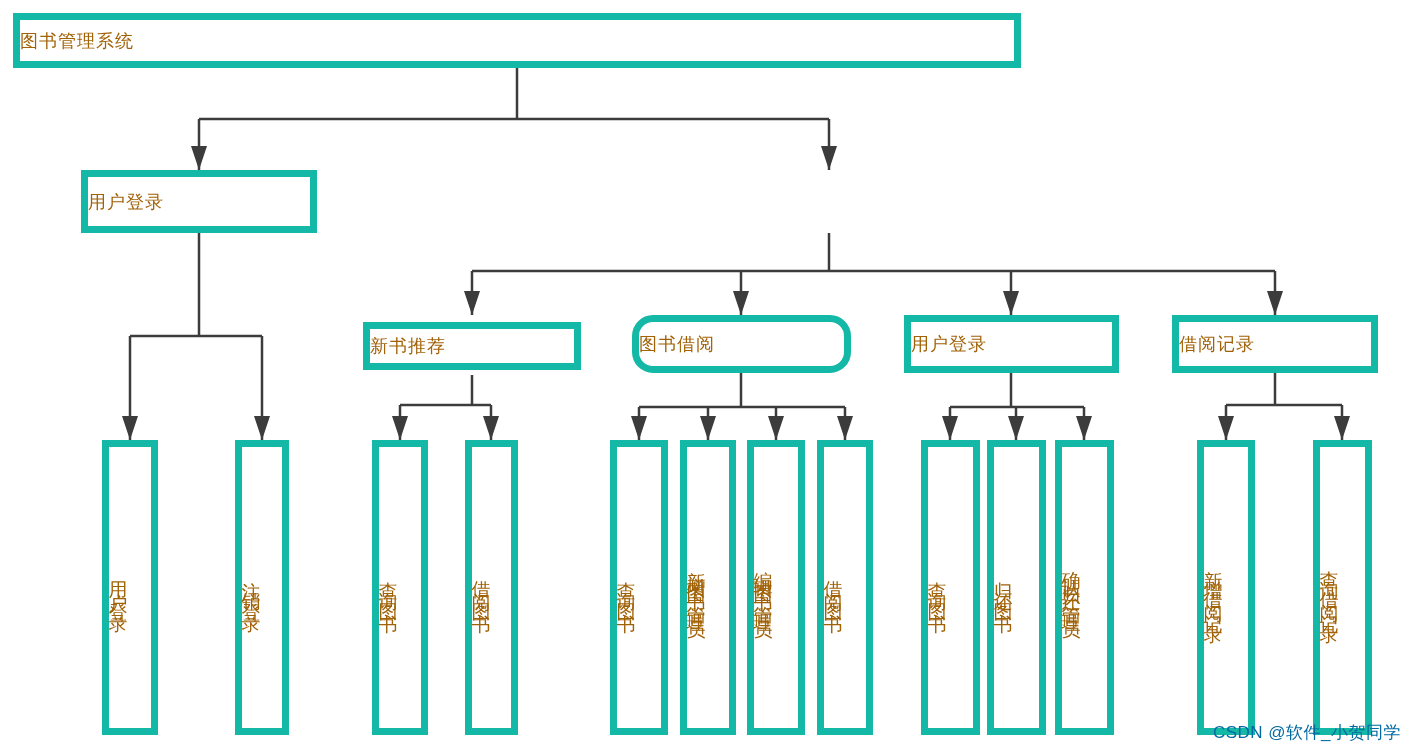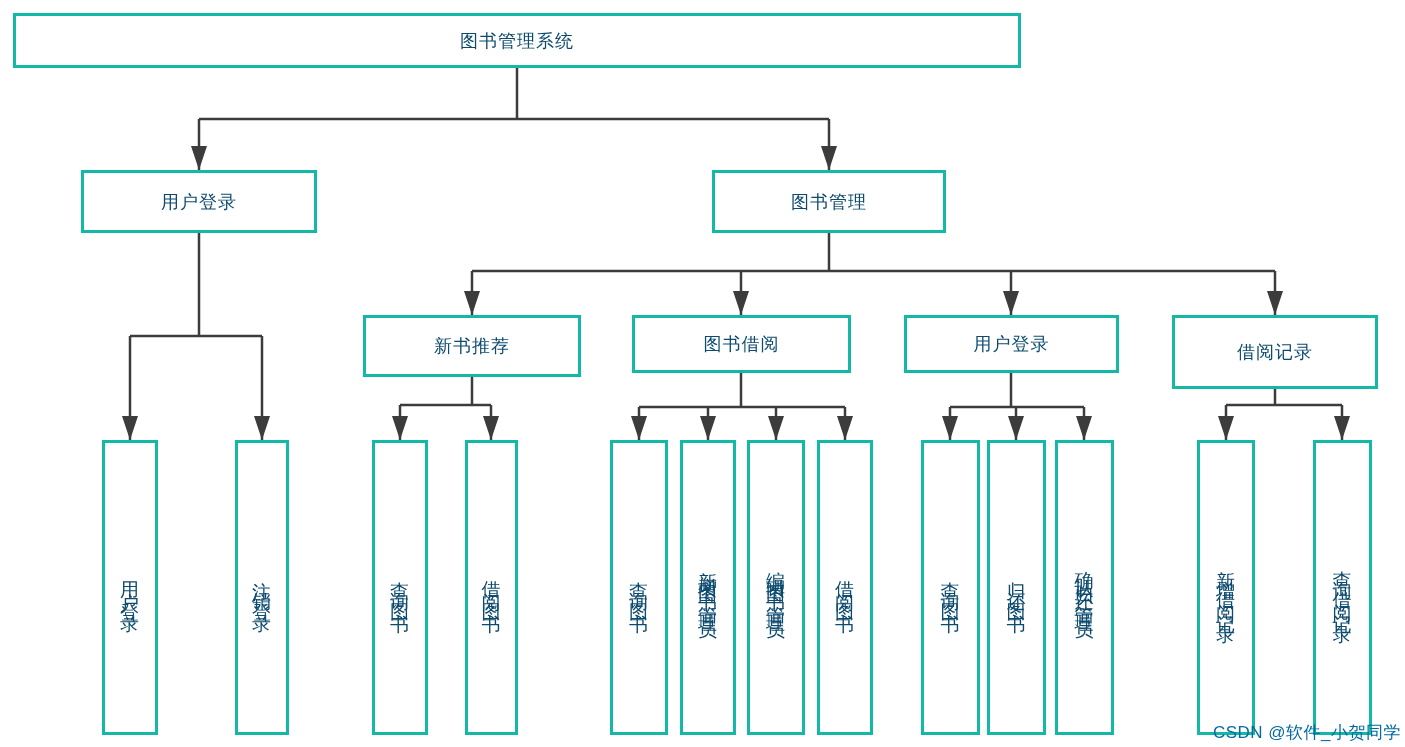--- a/index.html
+++ b/index.html
@@ -7,26 +7,26 @@
     position:relative;
     width:1405px; height:747px;
     background:#ffffff;
     font-family:"Liberation Sans", sans-serif;
     overflow:hidden;
   }
   .connector-svg { position:absolute; left:0; top:0; width:1405px; height:747px; }
   .box {
     position:absolute;
     box-sizing:border-box;
-    border:3px solid #14b8a6;
+    border:7px solid #14b8a6;
     background:#ffffff;
     display:flex;
     align-items:center;
-    justify-content:center;
-    color:#0c4a6e;
+    justify-content:flex-start;
+    color:#a16207;
   }
   .h-box { font-size:18px; letter-spacing:1px; }
   .v-box .vtext {
     writing-mode:vertical-rl;
     text-orientation:mixed;
     font-size:19px;
     line-height:1;
     letter-spacing:11px;
   }
   .v-box .vtext.long { letter-spacing:7px; }
@@ -64,34 +64,31 @@
              M1334,416 L1350,416 L1342,440 Z" fill="#3c3c3c" stroke="none"></path>
   </svg>
 
   <div class="box h-box" style="left:13px; top:13px; width:1008px; height:55px;">
     <span>图书管理系统</span>
   </div>
 
   <div class="box h-box" style="left:81px; top:170px; width:236px; height:63px;">
     <span>用户登录</span>
   </div>
-  <div class="box h-box" style="left:712px; top:170px; width:234px; height:63px;">
-    <span>图书管理</span>
-  </div>
 
-  <div class="box h-box" style="left:363px; top:315px; width:218px; height:62px;">
+  <div class="box h-box" style="left:363px; top:322px; width:218px; height:48px;">
     <span>新书推荐</span>
   </div>
-  <div class="box h-box" style="left:632px; top:315px; width:219px; height:58px;">
+  <div class="box h-box" style="left:632px; top:315px; width:219px; height:58px;border-radius:21px;">
     <span>图书借阅</span>
   </div>
   <div class="box h-box" style="left:904px; top:315px; width:215px; height:58px;">
     <span>用户登录</span>
   </div>
-  <div class="box h-box" style="left:1172px; top:315px; width:206px; height:74px;">
+  <div class="box h-box" style="left:1172px; top:315px; width:206px; height:58px;">
     <span>借阅记录</span>
   </div>
 
   <div class="box v-box" style="left:102px; top:440px; width:56px; height:295px;">
     <span class="vtext">用户登录</span>
   </div>
   <div class="box v-box" style="left:235px; top:440px; width:54px; height:295px;">
     <span class="vtext">注销登录</span>
   </div>
 

